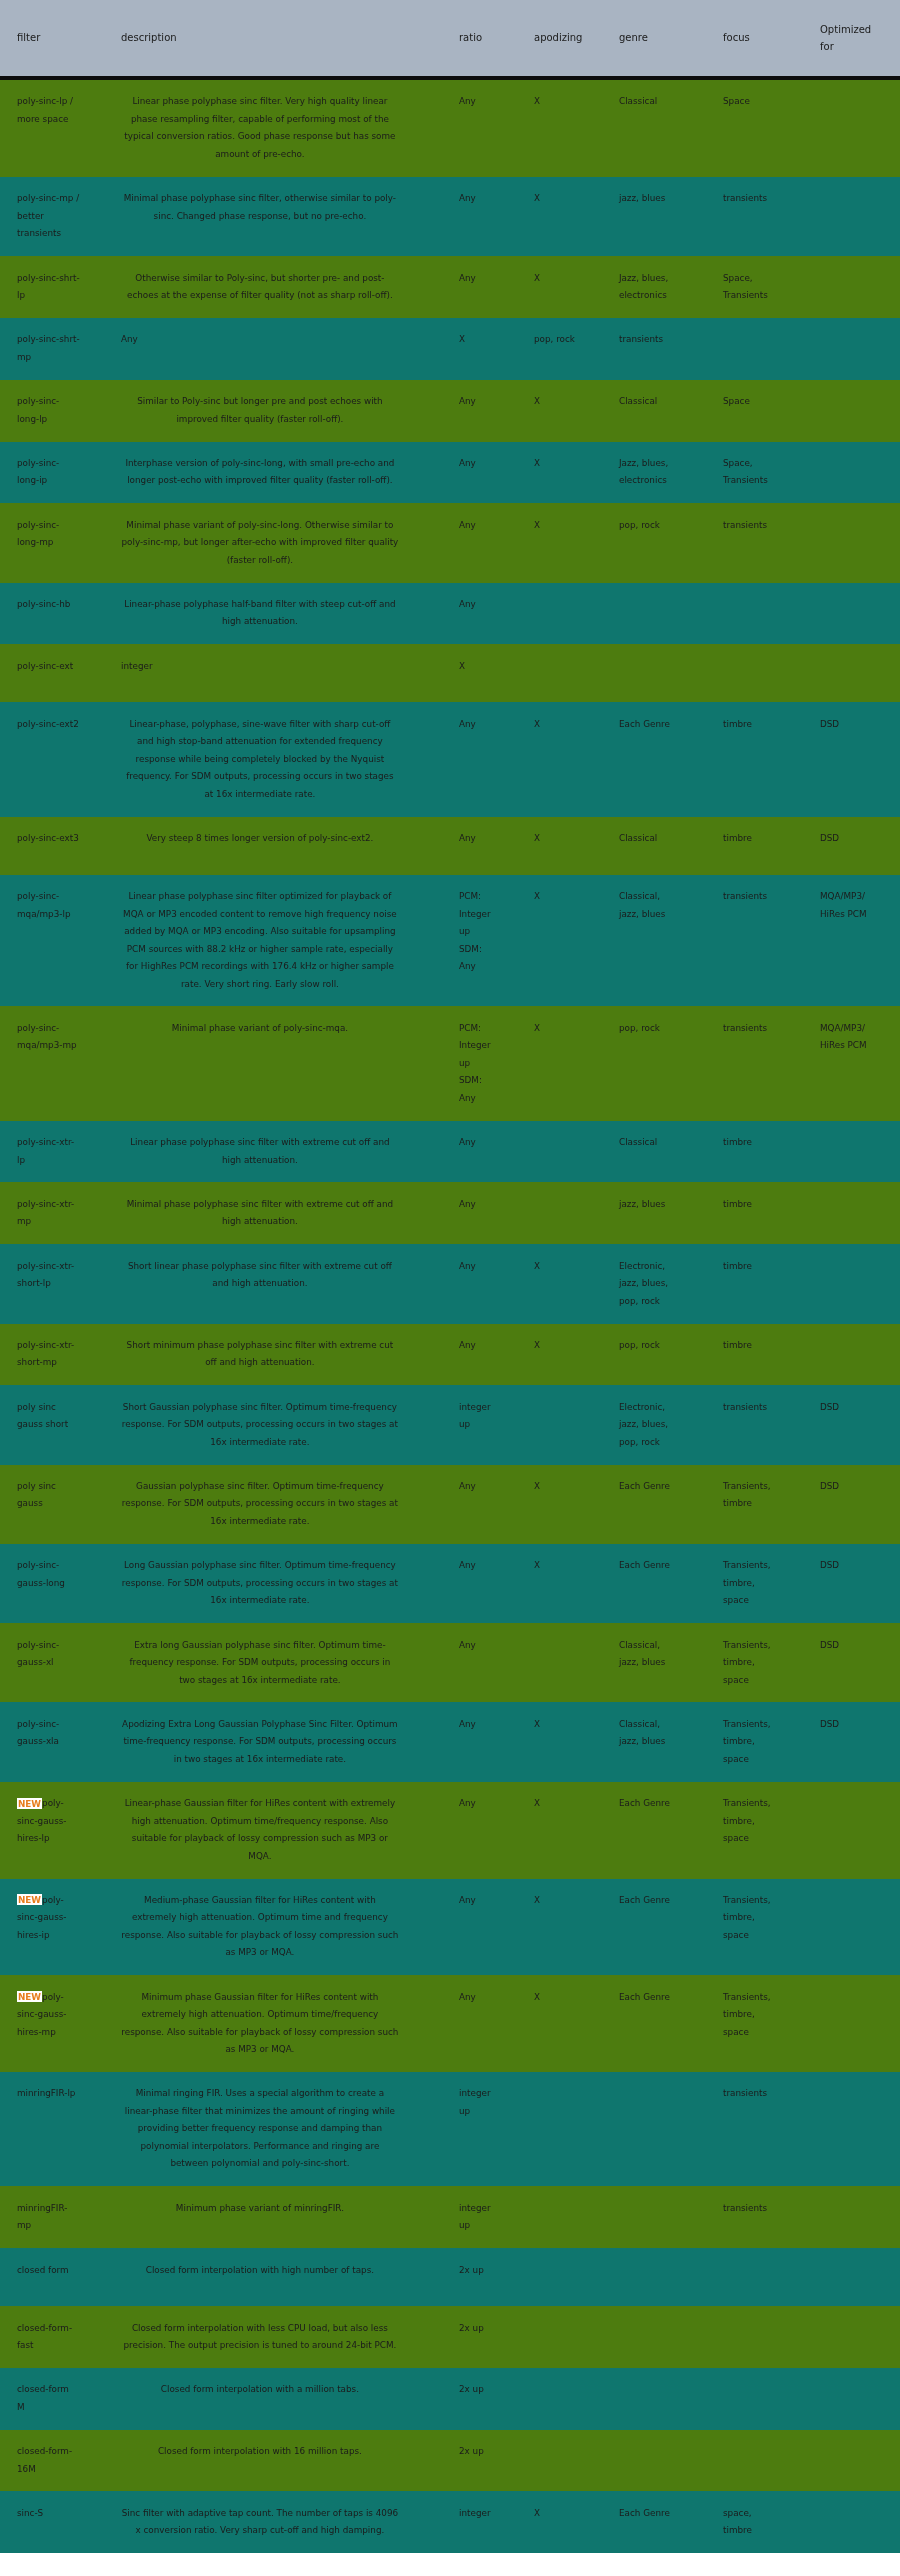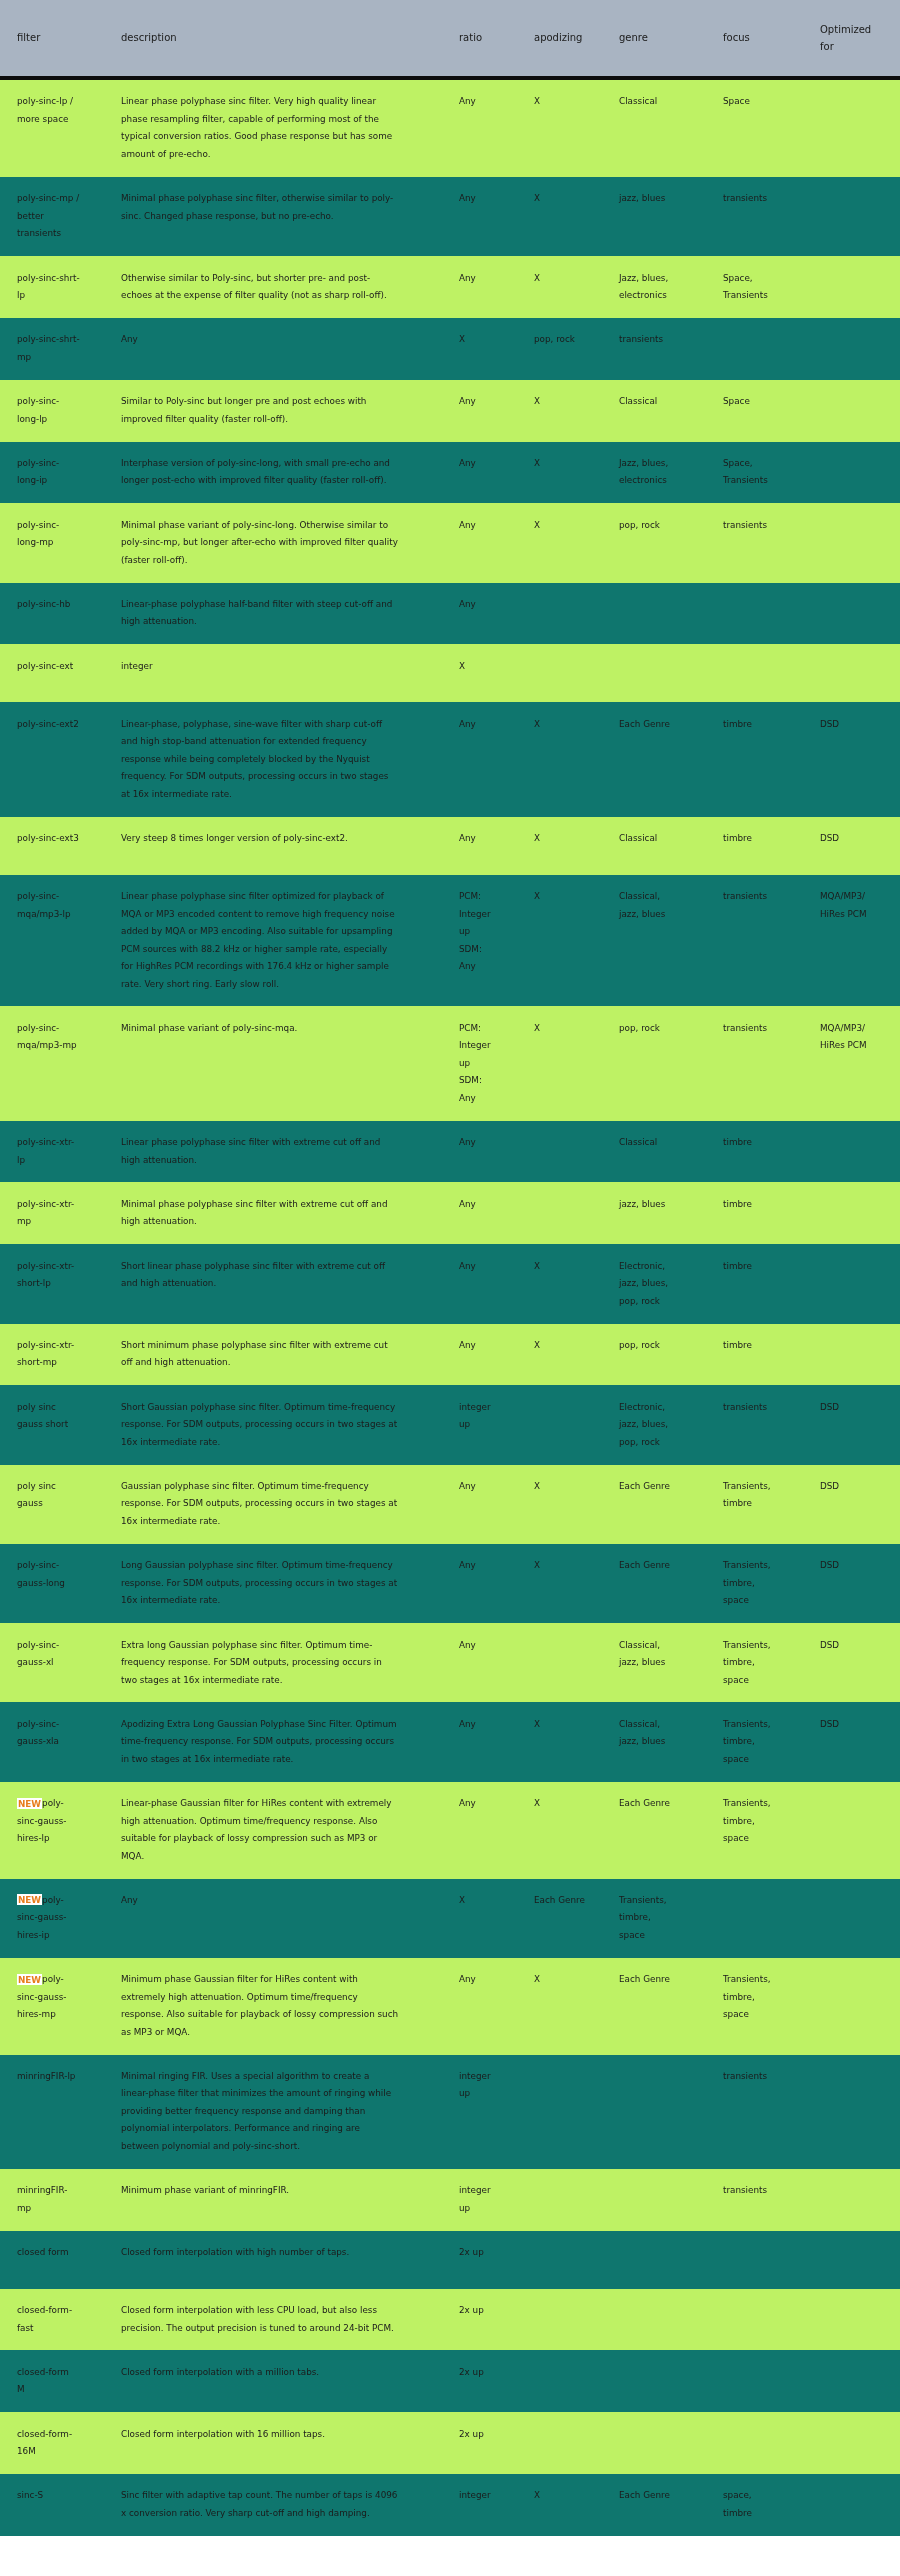--- a/index.html
+++ b/index.html
@@ -18,31 +18,32 @@
     align-items:center;
   }
   .thead .hcell{font-size:10px;line-height:17.5px;}
   .hcell.optimized{max-width:52px;}
   .divider{height:4.1px;background:#0c0c0c;}
   .row{
     padding-top:13.4px;padding-bottom:13.4px;
     min-height:58px;
   }
   .row.dark{background:#0f766e;}
-  .row.light{background:#bef264;}
+  .row.light{background:#4d7c0f;}
   .cell{
     font-size:8.8px;
     line-height:17.5px;
     white-space:pre-line;
     padding-right:6.2px;
     box-sizing:border-box;
   }
   .cell.description{
     white-space:normal;
     max-width:284px;
+    text-align:center;
   }
   .new-badge{
     background:#ffffff;
     color:#e87d1e;
     font-weight:bold;
     padding:0.5px 1px;
   }
 </style>
 </head>
 <body>
@@ -316,20 +317,21 @@
         <div class="cell genre">Each Genre</div>
         <div class="cell focus">Transients,
 timbre,
 space</div>
         <div class="cell optimized"></div>
       </div>
       <div class="grid-row row dark">
         <div class="cell filter"><span class="new-badge">NEW</span>poly-
 sinc-gauss-
 hires-ip</div>
+        <div class="cell description">Medium-phase Gaussian filter for HiRes content with extremely high attenuation. Optimum time and frequency response. Also suitable for playback of lossy compression such as MP3 or MQA.</div>
         <div class="cell ratio">Any</div>
         <div class="cell apodizing">X</div>
         <div class="cell genre">Each Genre</div>
         <div class="cell focus">Transients,
 timbre,
 space</div>
         <div class="cell optimized"></div>
       </div>
       <div class="grid-row row light">
         <div class="cell filter"><span class="new-badge">NEW</span>poly-

